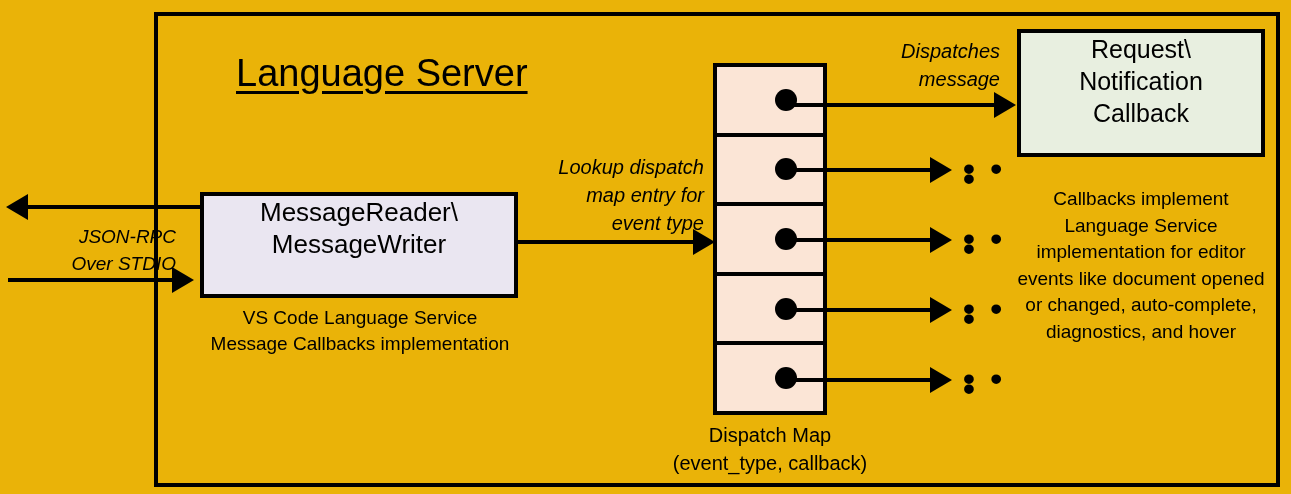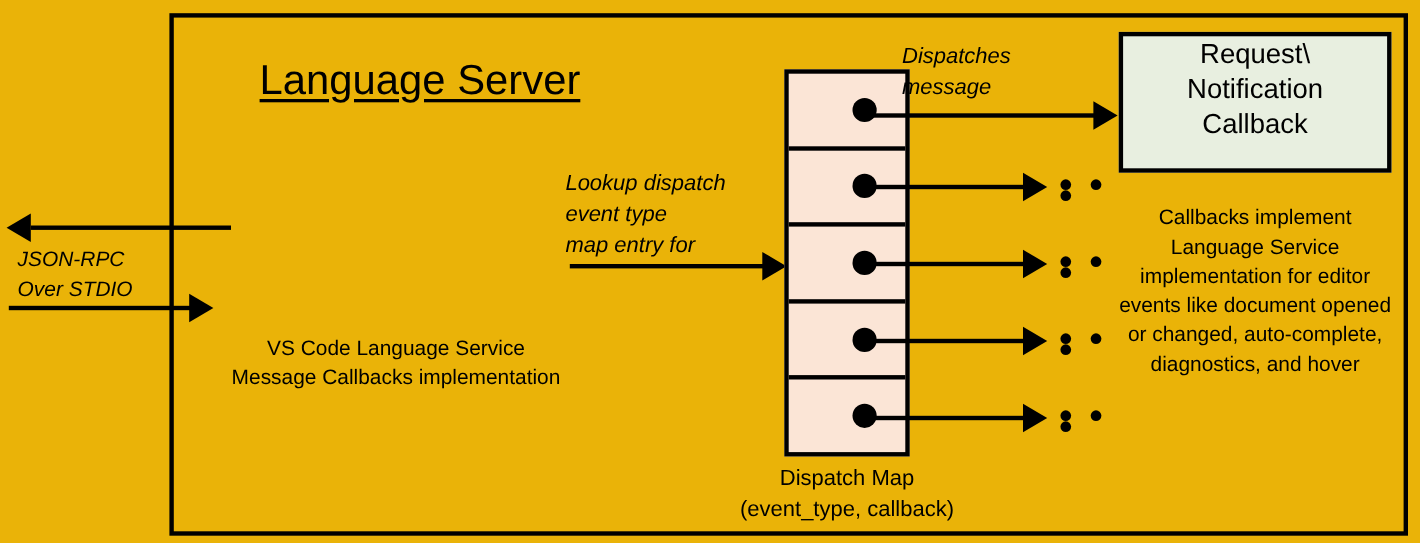--- a/index.html
+++ b/index.html
@@ -141,21 +141,21 @@
     border-top: 13px solid transparent;
     border-bottom: 13px solid transparent;
     border-right: 22px solid #000;
   }
 
   
   .annot {
     font-style: italic;
     font-size: 20px;
     line-height: 28px;
-    text-align: left;
+    text-align: right;
   }
   #jsonrpc-label {
     left: 16px;
     top: 223px;
     width: 160px;
     font-size: 19px;
     line-height: 27px;
   }
   #lookup-label {
     left: 514px;
@@ -188,32 +188,38 @@
   <div class="abs arrow-left" style="left:6px; top:194px;"></div>
 
   <div class="abs hline" style="left:8px; top:278px; width:166px;"></div>
   <div class="abs arrow-right" style="left:172px; top:267px;"></div>
 
   <div class="abs annot" id="jsonrpc-label">
     <div>JSON-RPC</div>
     <div>Over STDIO</div>
   </div>
 
+  <div class="abs node-box" id="reader-writer-box">
+    <div>
+      <div>MessageReader\</div>
+      <div>MessageWriter</div>
+    </div>
+  </div>
   <div class="abs" id="reader-writer-caption">
     <div>VS Code Language Service</div>
     <div>Message Callbacks implementation</div>
   </div>
 
   <div class="abs hline" style="left:518px; top:240px; width:177px;"></div>
   <div class="abs arrow-right" style="left:693px; top:229px;"></div>
 
   <div class="abs annot" id="lookup-label">
     <div>Lookup dispatch</div>
+    <div>map entry for</div>
     <div>event type</div>
-    <div>map entry for</div>
   </div>
 
   <div class="abs" id="dispatch-map">
     <div class="map-row">
       <span class="map-dot"></span>
     </div>
     <div class="map-row">
       <span class="map-dot"></span>
     </div>
     <div class="map-row">

